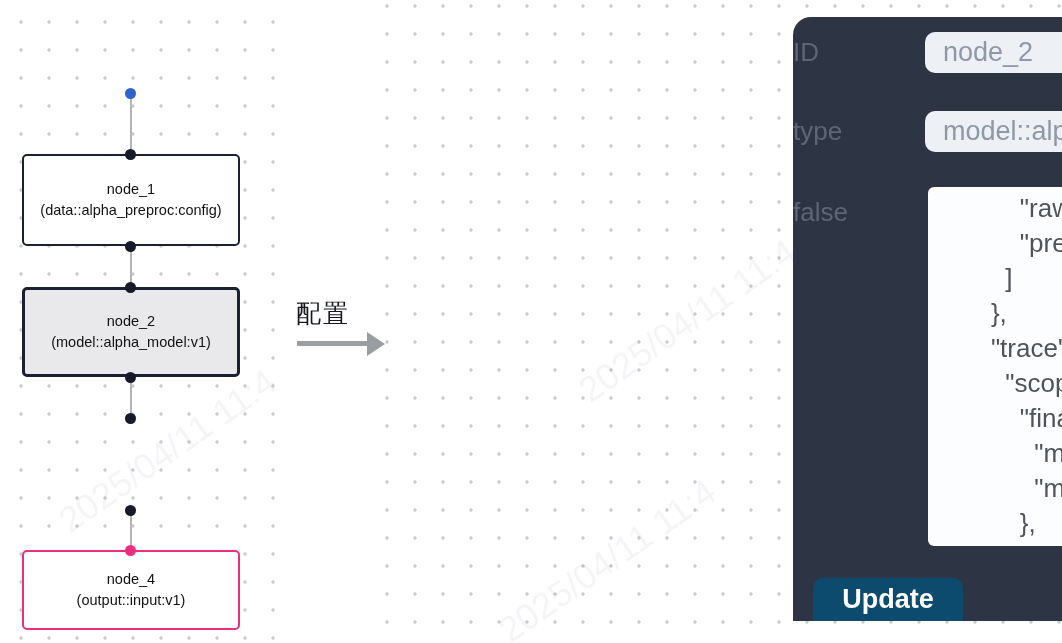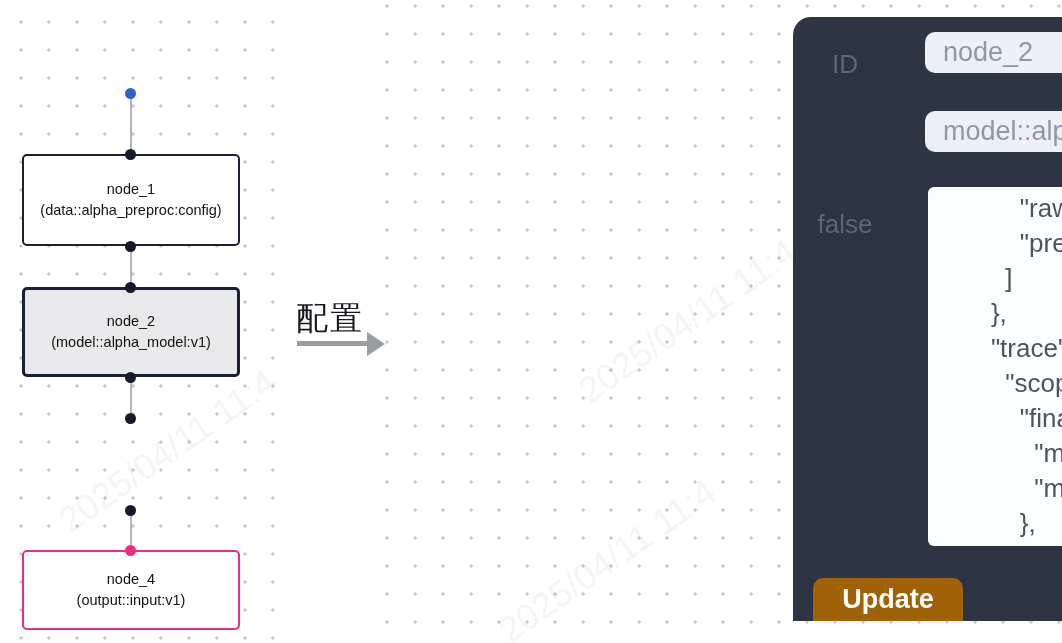--- a/index.html
+++ b/index.html
@@ -28,47 +28,47 @@
   .node-selected { background: #e9e9eb; border-width: 3px; }
   .node-output   { border-color: #ed2d7e; }
 
   .edge { position: absolute; left: 130px; width: 2px; background: #b5b5b5; z-index: 1; }
   .dot  { position: absolute; left: 125px; width: 11px; height: 11px; border-radius: 50%;
     background: #161a2b; z-index: 3; }
   .dot-blue { background: #2e63cc; }
   .dot-pink { background: #ed2d7e; }
 
   
-  .anno-label { position: absolute; left: 296px; top: 297px; font-size: 32px;
+  .anno-label { position: absolute; left: 296px; top: 297px; font-size: 25px;
     font-weight: 500; color: #17191e; letter-spacing: 2px; }
   .anno-arrow { position: absolute; left: 297px; top: 332px; width: 90px; height: 24px; }
   .anno-arrow .shaft { position: absolute; left: 0; top: 9px; width: 72px; height: 5px;
     background: #9a9da1; }
   .anno-arrow .head { position: absolute; left: 70px; top: 0; width: 0; height: 0;
     border-top: 12px solid transparent; border-bottom: 12px solid transparent;
     border-left: 18px solid #9a9da1; }
 
   
   .panel { position: absolute; left: 408px; top: 17px; width: 643px; height: 604px;
     background: #2d3544; border-radius: 18px 18px 0 0; z-index: 2; }
-  .f-label { position: absolute; left: 0; width: 104px; text-align: center;
-    font-size: 26px; color: #5d6675; line-height: 41px; margin-top: 12px; }
+  .f-label { position: absolute; left: 0; width: 104px; text-align: left;
+    font-size: 26px; color: #5d6675; line-height: 41px; }
   .f-input { position: absolute; left: 132px; width: 490px; height: 41px;
     background: #edf0f5; border: none; border-radius: 10px; font-size: 27px;
     color: #8f98a6; padding: 0 18px; outline: none;
     font-family: "Liberation Sans", sans-serif; }
   .ta-wrap { position: absolute; left: 135px; top: 170px; width: 486px; height: 359px;
     background: #fcfdfe; border-radius: 6px; }
   .ta { position: absolute; left: 0; top: 0; width: 100%; height: 100%;
     border: none; resize: none; overflow: hidden; background: transparent;
     font-family: "Liberation Sans", sans-serif; font-size: 26px; line-height: 35px;
     color: #50545a; white-space: pre; padding: 4px 42px 4px 34px; outline: none;
     border-radius: 6px; }
   .btn-update { position: absolute; left: 20px; top: 561px; width: 150px; height: 43px;
-    background: #a16207; border: none; border-radius: 10px 10px 0 0; color: #ffffff;
+    background: #0c4a6e; border: none; border-radius: 10px 10px 0 0; color: #ffffff;
     font-size: 27px; font-weight: 600; font-family: "Liberation Sans", sans-serif;
     cursor: pointer; }
 
   
   .wm { position: absolute; font-size: 36px; color: rgba(80, 92, 115, 0.06);
     transform: rotate(-35deg); white-space: nowrap; pointer-events: none; z-index: 5; }
 </style>
 </head>
 <body>
 
@@ -110,20 +110,21 @@
     <div class="head"></div>
   </div>
 
   <div class="right-region dotgrid">
 
     <div class="panel">
 
       <div class="f-label" style="top:15px;">ID</div>
       <input class="f-input" style="top: 15px;" type="text" value="node_2">
 
+      <div class="f-label" style="top:94px;">type</div>
       <input class="f-input" style="top: 94px;" type="text" value="model::alpha_model:v1">
 
       <div class="f-label" style="top:175px;">false</div>
       <div class="ta-wrap">
         <textarea class="ta" spellcheck="false" style="">        "raw_action",
         "pred"
       ]
     },
     "trace": {
       "scopes": {

